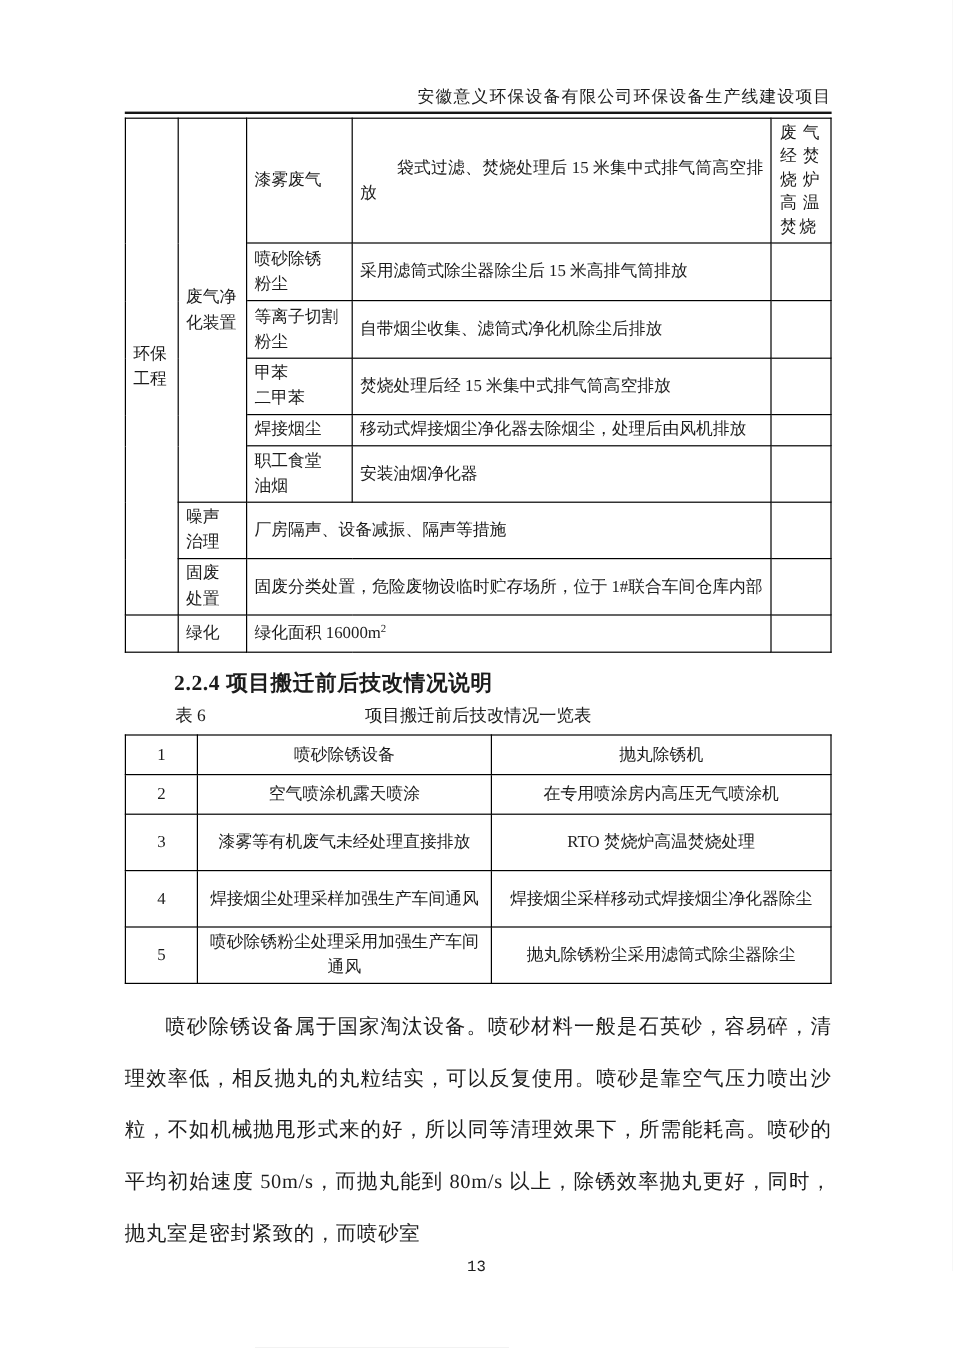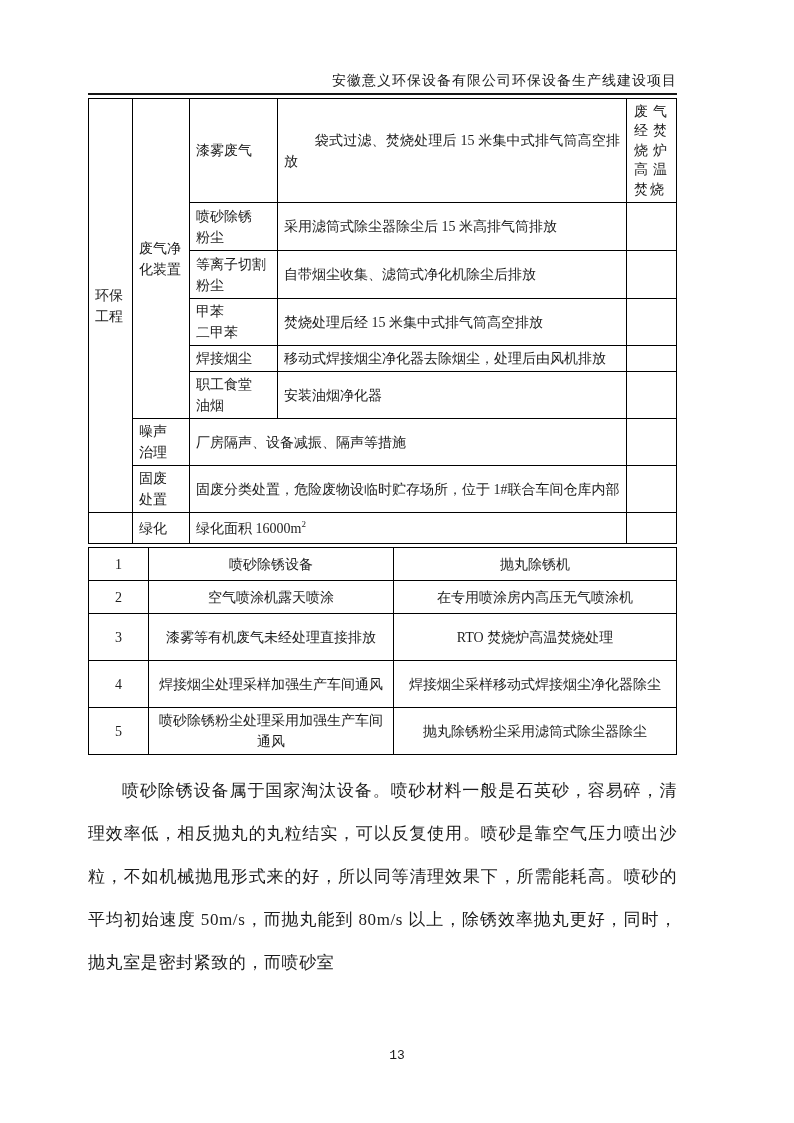--- a/index.html
+++ b/index.html
@@ -2,21 +2,21 @@
 <html><head>
 <meta charset="utf-8">
 <style>
   html,body{margin:0;padding:0;background:#e8e8e8;}
   .page{
     width:794px;height:1123px;position:relative;margin:0 auto;
     background:#fff;color:#1c1c1c;
     font-family:"Liberation Serif","DejaVu Serif",serif;
     overflow:hidden;box-sizing:border-box;
   }
-  .content{position:absolute;left:88px;top:0;width:589px;}
+  .content{position:absolute;left:104px;top:0;width:589px;}
   .doc-header{
     padding-top:72px;text-align:right;font-size:14px;letter-spacing:1px;
     border-bottom:2px solid #161616;padding-bottom:3px;
   }
   table{border-collapse:collapse;width:100%;table-layout:fixed;margin-top:3px;}
   td{
     border:1px solid #000000;font-size:14px;padding:2px 6px;
     vertical-align:middle;line-height:21px;overflow:hidden;
   }
   .prewrap{white-space:pre-line;}
@@ -114,21 +114,26 @@
         </tr>
         <tr class="h31">
           <td></td>
           <td class="c-center">绿化</td>
           <td colspan="2" class="c-center"><span>绿化面积 16000m</span><sup>2</sup></td>
           <td></td>
         </tr>
       </tbody>
     </table>
 
+    <div class="section-heading">2.2.4 项目搬迁前后技改情况说明</div>
 
+    <div class="caption-row">
+      <span class="caption-label">表 6</span>
+      <div class="caption-title">项目搬迁前后技改情况一览表</div>
+    </div>
 
     <table class="t2">
       <colgroup>
         <col style="width:60px">
           <col style="width:245px">
           <col>
       </colgroup>
       <tbody>
         <tr class="h33">
           <td>1</td>

